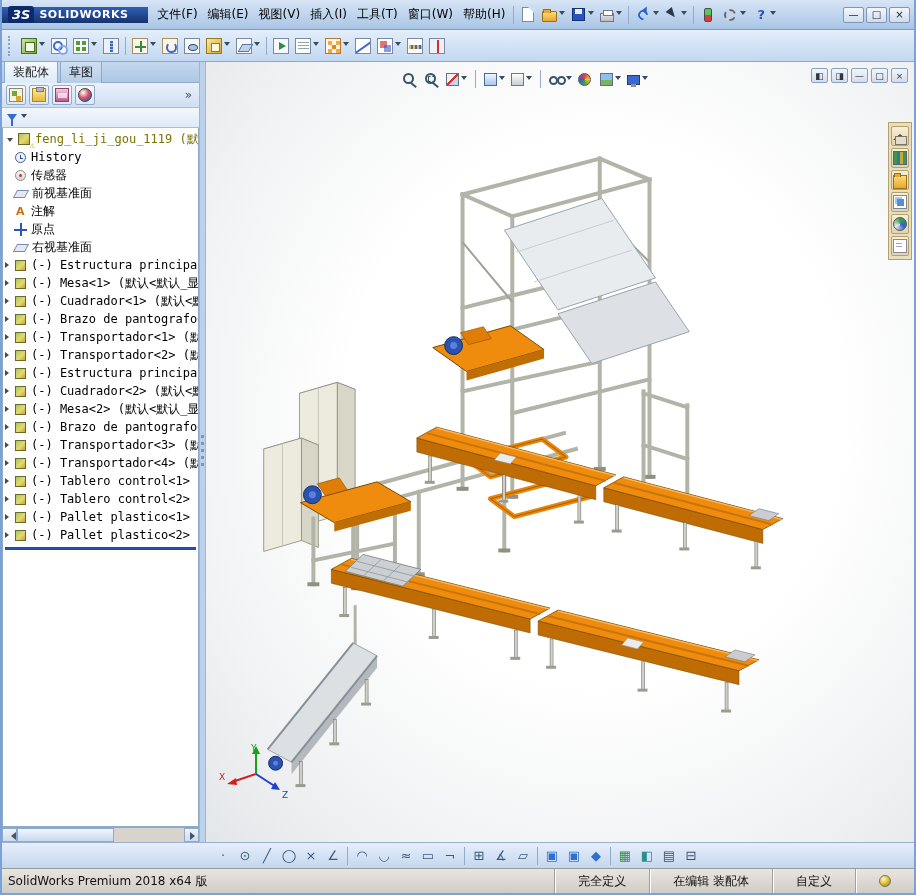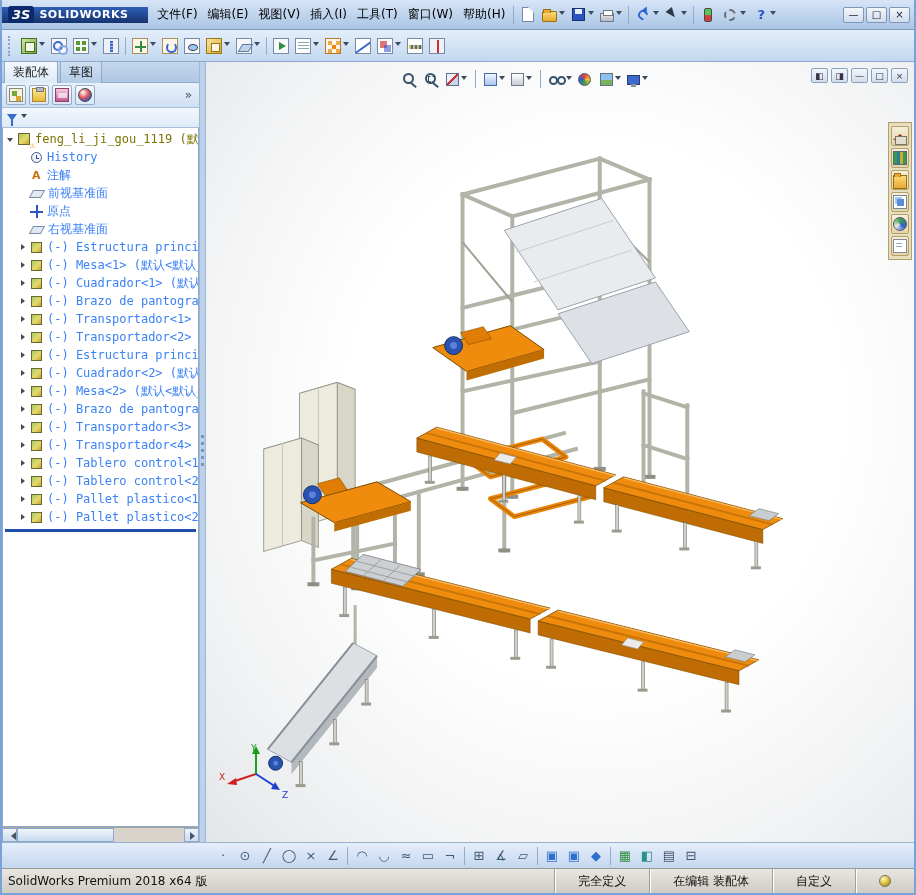--- a/index.html
+++ b/index.html
@@ -95,21 +95,21 @@
   .mg-config{background:linear-gradient(#f4cade,#c05a90);border:1px solid #8f4066}
   .mg-config::after{content:"";position:absolute;left:2px;top:4px;width:9px;height:5px;background:rgba(255,255,255,.65)}
   .mg-dimx{border-radius:50%;background:radial-gradient(circle at 35% 30%,#fff,#e05858 45%,#3858c8 80%);border:1px solid #445}
   .overflow{margin-left:auto;color:#456;font-size:12px;padding:0 3px}
   .filter-row{height:20px;flex:none;display:flex;align-items:center;gap:3px;padding:0 5px;background:linear-gradient(#f2f7fc,#dfeaf7);border-bottom:1px solid #a8bedb}
   .funnel{width:0;height:0;border:5px solid transparent;border-top:7px solid #3a6ad0;position:relative;margin-top:4px}
   .funnel::after{content:"";position:absolute;left:-1px;top:-2px;width:2px;height:7px;background:#3a6ad0}
 
   .tree{flex:1;min-height:0;background:#fff;border:1px solid #8fa9c9;border-top:none;overflow:hidden;display:flex;flex-direction:column}
   .tree-rows{padding-top:2px}
-  .trow{display:flex;align-items:center;height:18px;padding-left:16px;white-space:nowrap;overflow:hidden;font:12px/18px "DejaVu Sans Mono","DejaVu Sans",monospace;color:#3b82f6}
+  .trow{display:flex;align-items:center;height:18px;white-space:nowrap;overflow:hidden;font:12px/18px "DejaVu Sans Mono","DejaVu Sans",monospace;color:#000000}
   .trow.root{padding-left:3px;color:#7b7300}
   .expander{width:9px;height:9px;position:relative;flex:none;margin-right:1px}
   .expander.closed::after{content:"";position:absolute;left:2px;top:1px;border:3px solid transparent;border-left:4px solid #4a4a4a}
   .expander.open::after{content:"";position:absolute;left:1px;top:3px;border:3px solid transparent;border-top:4px solid #4a4a4a}
   .ticon{width:15px;height:15px;margin-right:3px;position:relative;flex:none}
   .assembly-warning-icon,.component-icon,.component-warning-icon{width:11px;height:11px;margin:2px 5px 2px 2px;background:linear-gradient(135deg,#a6c95e,#e6d86e 55%,#c7a52f);border:1px solid #6a682a}
   .assembly-warning-icon{width:12px;height:12px}
   .assembly-warning-icon::after,.component-warning-icon::after{content:"⚠";position:absolute;right:-6px;bottom:-6px;font-size:9px;line-height:1;color:#e8a800}
   .history-icon{width:11px;height:11px;margin:2px 5px 2px 2px;border-radius:50%;border:1px solid #4a5a8a;background:#eef2fa}
   .history-icon::before{content:"";position:absolute;left:4px;top:2px;width:1px;height:4px;background:#2a4a9a}
@@ -364,31 +364,36 @@
               <span class="ticon assembly-warning-icon"></span>
               <span class="tlabel">feng_li_ji_gou_1119 (默认&lt;</span>
             </div>
 
             <div class="trow">
               <span class="expander"></span>
               <span class="ticon history-icon"></span>
               <span class="tlabel">History</span>
             </div>
 
+            <div class="trow">
+              <span class="expander"></span>
+              <span class="ticon sensors-icon"></span>
+              <span class="tlabel">传感器</span>
+            </div>
+
+            <div class="trow">
+              <span class="expander"></span>
+              <span class="ticon plane-icon"></span>
+              <span class="tlabel">前视基准面</span>
+            </div>
 
             <div class="trow">
               <span class="expander"></span>
               <span class="ticon annotations-icon"></span>
               <span class="tlabel">注解</span>
-            </div>
-
-            <div class="trow">
-              <span class="expander"></span>
-              <span class="ticon plane-icon"></span>
-              <span class="tlabel">前视基准面</span>
             </div>
 
 
             <div class="trow">
               <span class="expander"></span>
               <span class="ticon origin-icon"></span>
               <span class="tlabel">原点</span>
             </div>
 
             <div class="trow">

